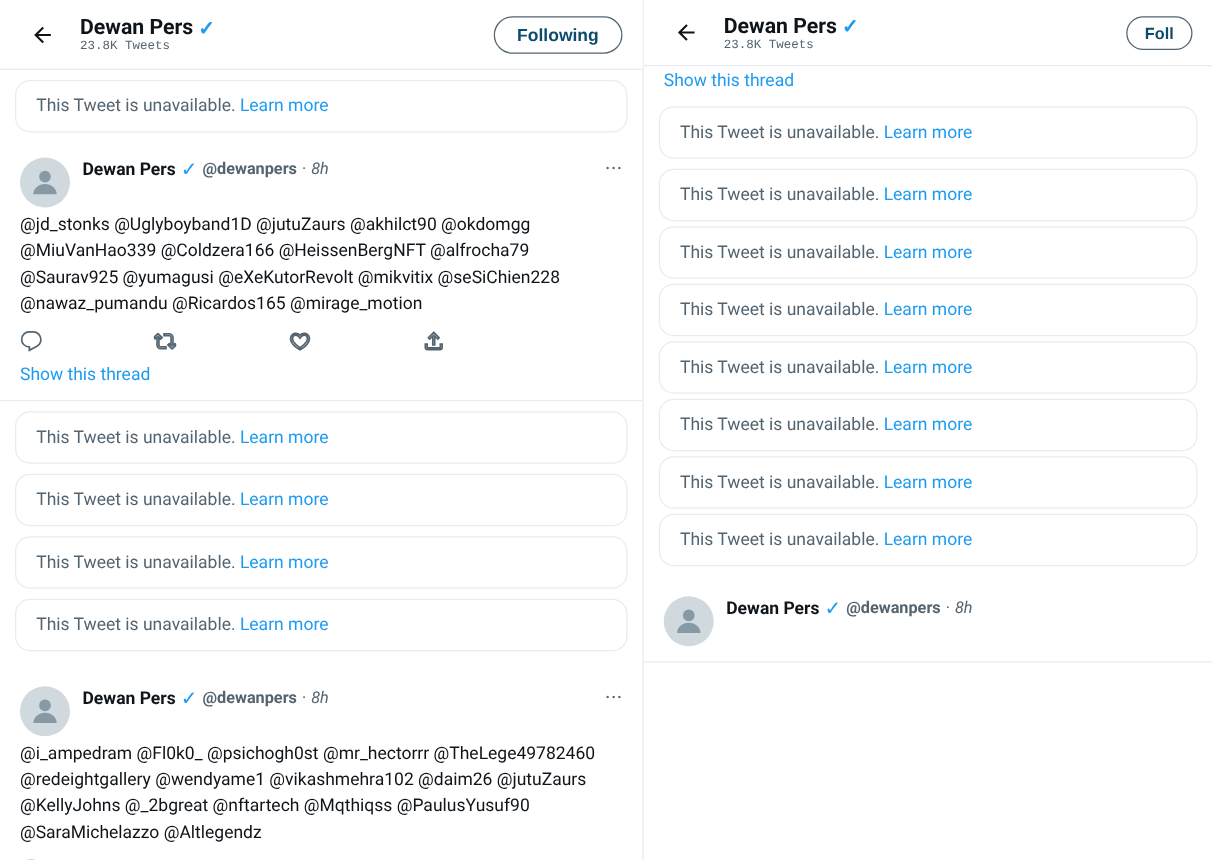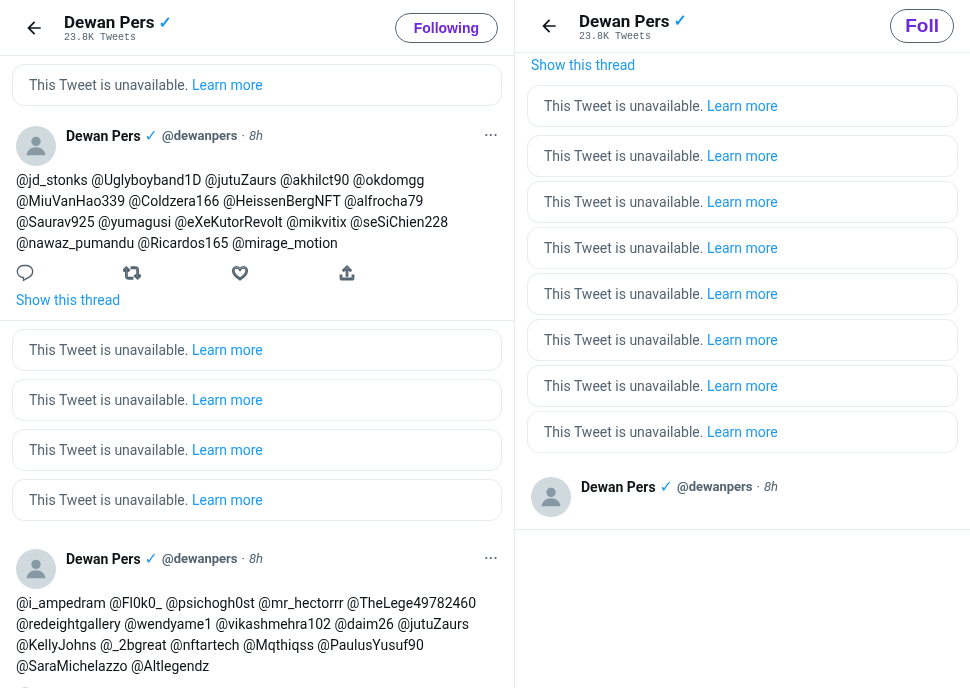--- a/index.html
+++ b/index.html
@@ -64,21 +64,21 @@
       font-size: 10px;
       color: #536471;
       font-family: Liberation Mono, monospace;
     }
     .follow-btn {
       border: 1px solid #536471;
       border-radius: 9999px;
       padding: 6px 18px;
       font-size: 14px;
       font-weight: 700;
-      color: #6d28d9;
+      color: #0c4a6e;
       background: #fff;
       cursor: pointer;
     }
 
     
     .unavailable-card {
       margin: 8px 12px;
       border: 1px solid #e6ecf0;
       border-radius: 12px;
       padding: 12px 16px;
@@ -345,21 +345,21 @@
         <path d="M20 11H7.83l5.59-5.59L12 4l-8 8 8 8 1.41-1.41L7.83 13H20v-2z"></path>
       </svg>
     </div>
     <div class="header-title">
       <div class="header-name">
         <span>Dewan Pers</span>
         <span class="verified-icon">✓</span>
       </div>
       <div class="header-sub">23.8K Tweets</div>
     </div>
-    <button class="follow-btn" style="font-size:19px; padding:5px 14px;">Foll</button>
+    <button class="follow-btn" style="font-size:13px; padding:5px 14px;">Foll</button>
   </div>
 
   <div class="show-thread-right">Show this thread</div>
 
   <div class="unavailable-card">
     <span>This Tweet is unavailable. </span><a href="#">Learn more</a>
   </div>
 
   <div>
     <div class="unavailable-card">

